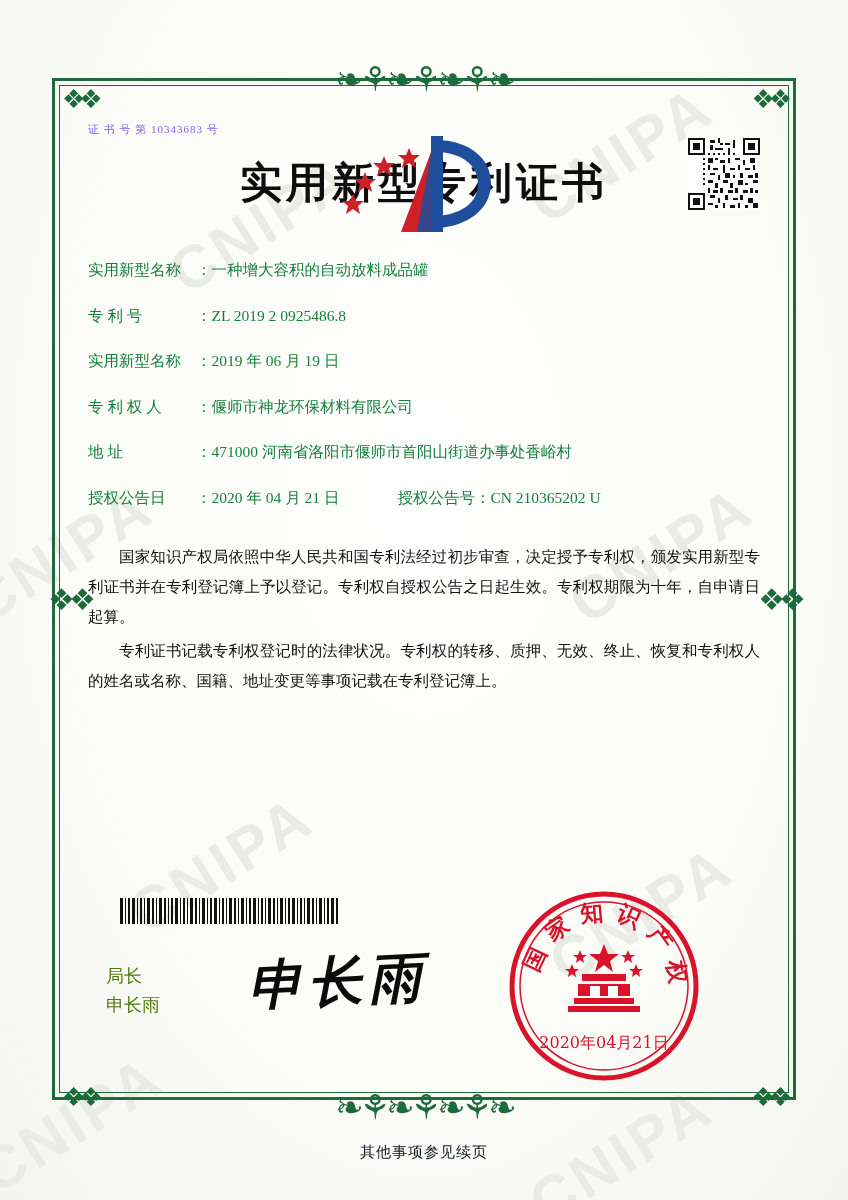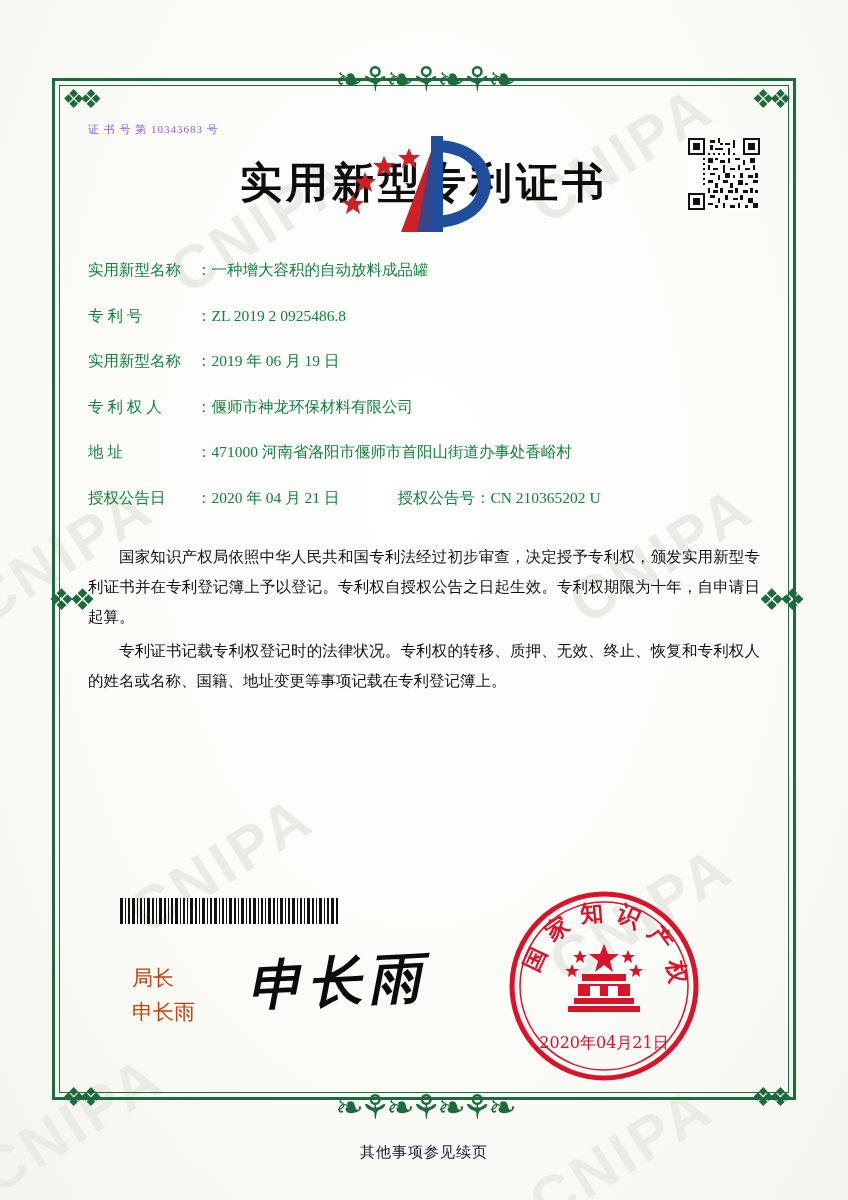--- a/index.html
+++ b/index.html
@@ -197,25 +197,25 @@
   }
   .barcode {
     position: absolute;
     left: 32px;
     top: 88px;
     width: 218px;
     height: 26px;
   }
   .sig-block {
     position: absolute;
-    left: 44px;
+    left: 18px;
     top: 152px;
-    font-size: 21px;
+    font-size: 18px;
     line-height: 1.6;
-    color: #c2410c;
+    color: #4d7c0f;
   }
   .handwriting {
     position: absolute;
     left: 160px;
     top: 136px;
     font-family: "DejaVu Serif", serif;
     font-size: 54px;
     font-style: italic;
     font-weight: 700;
     color: #0b0b0b;

